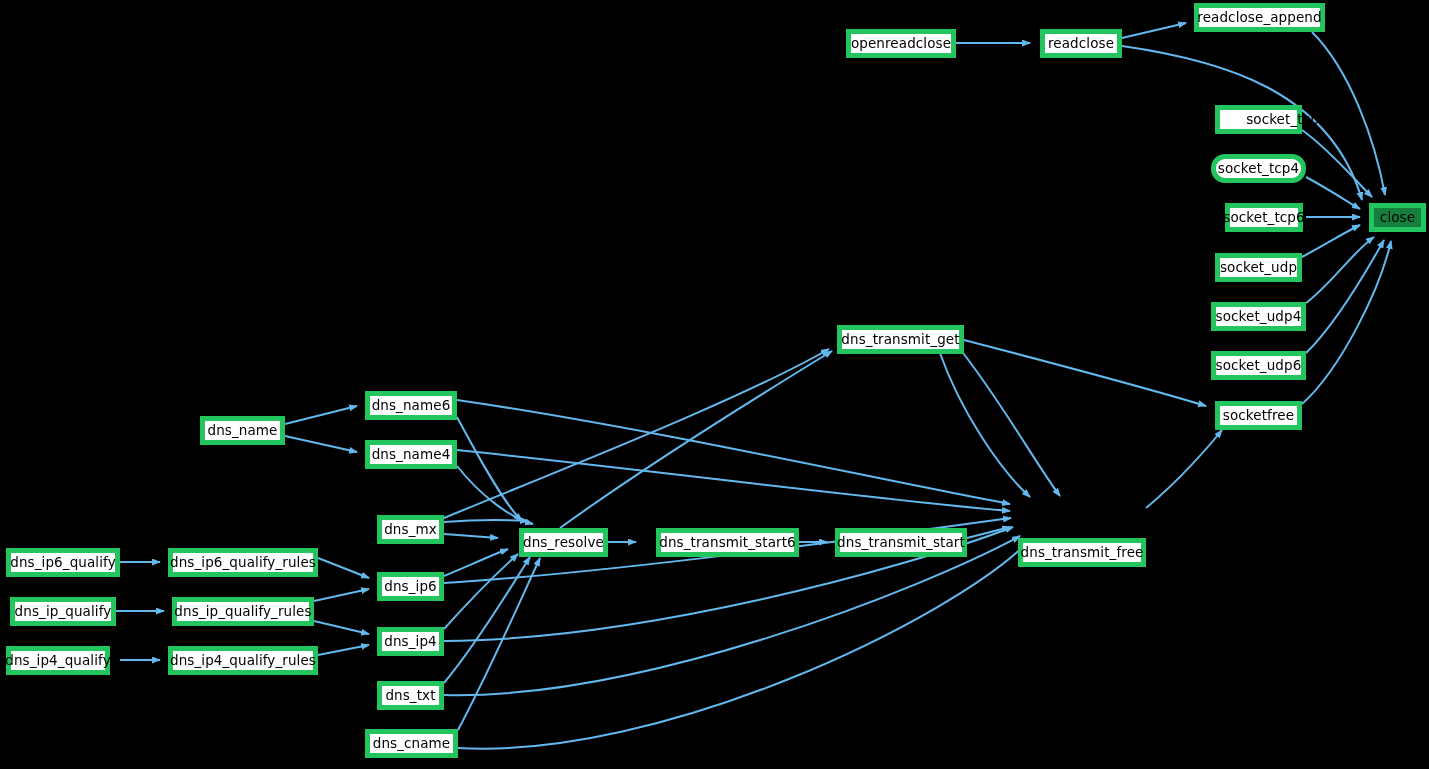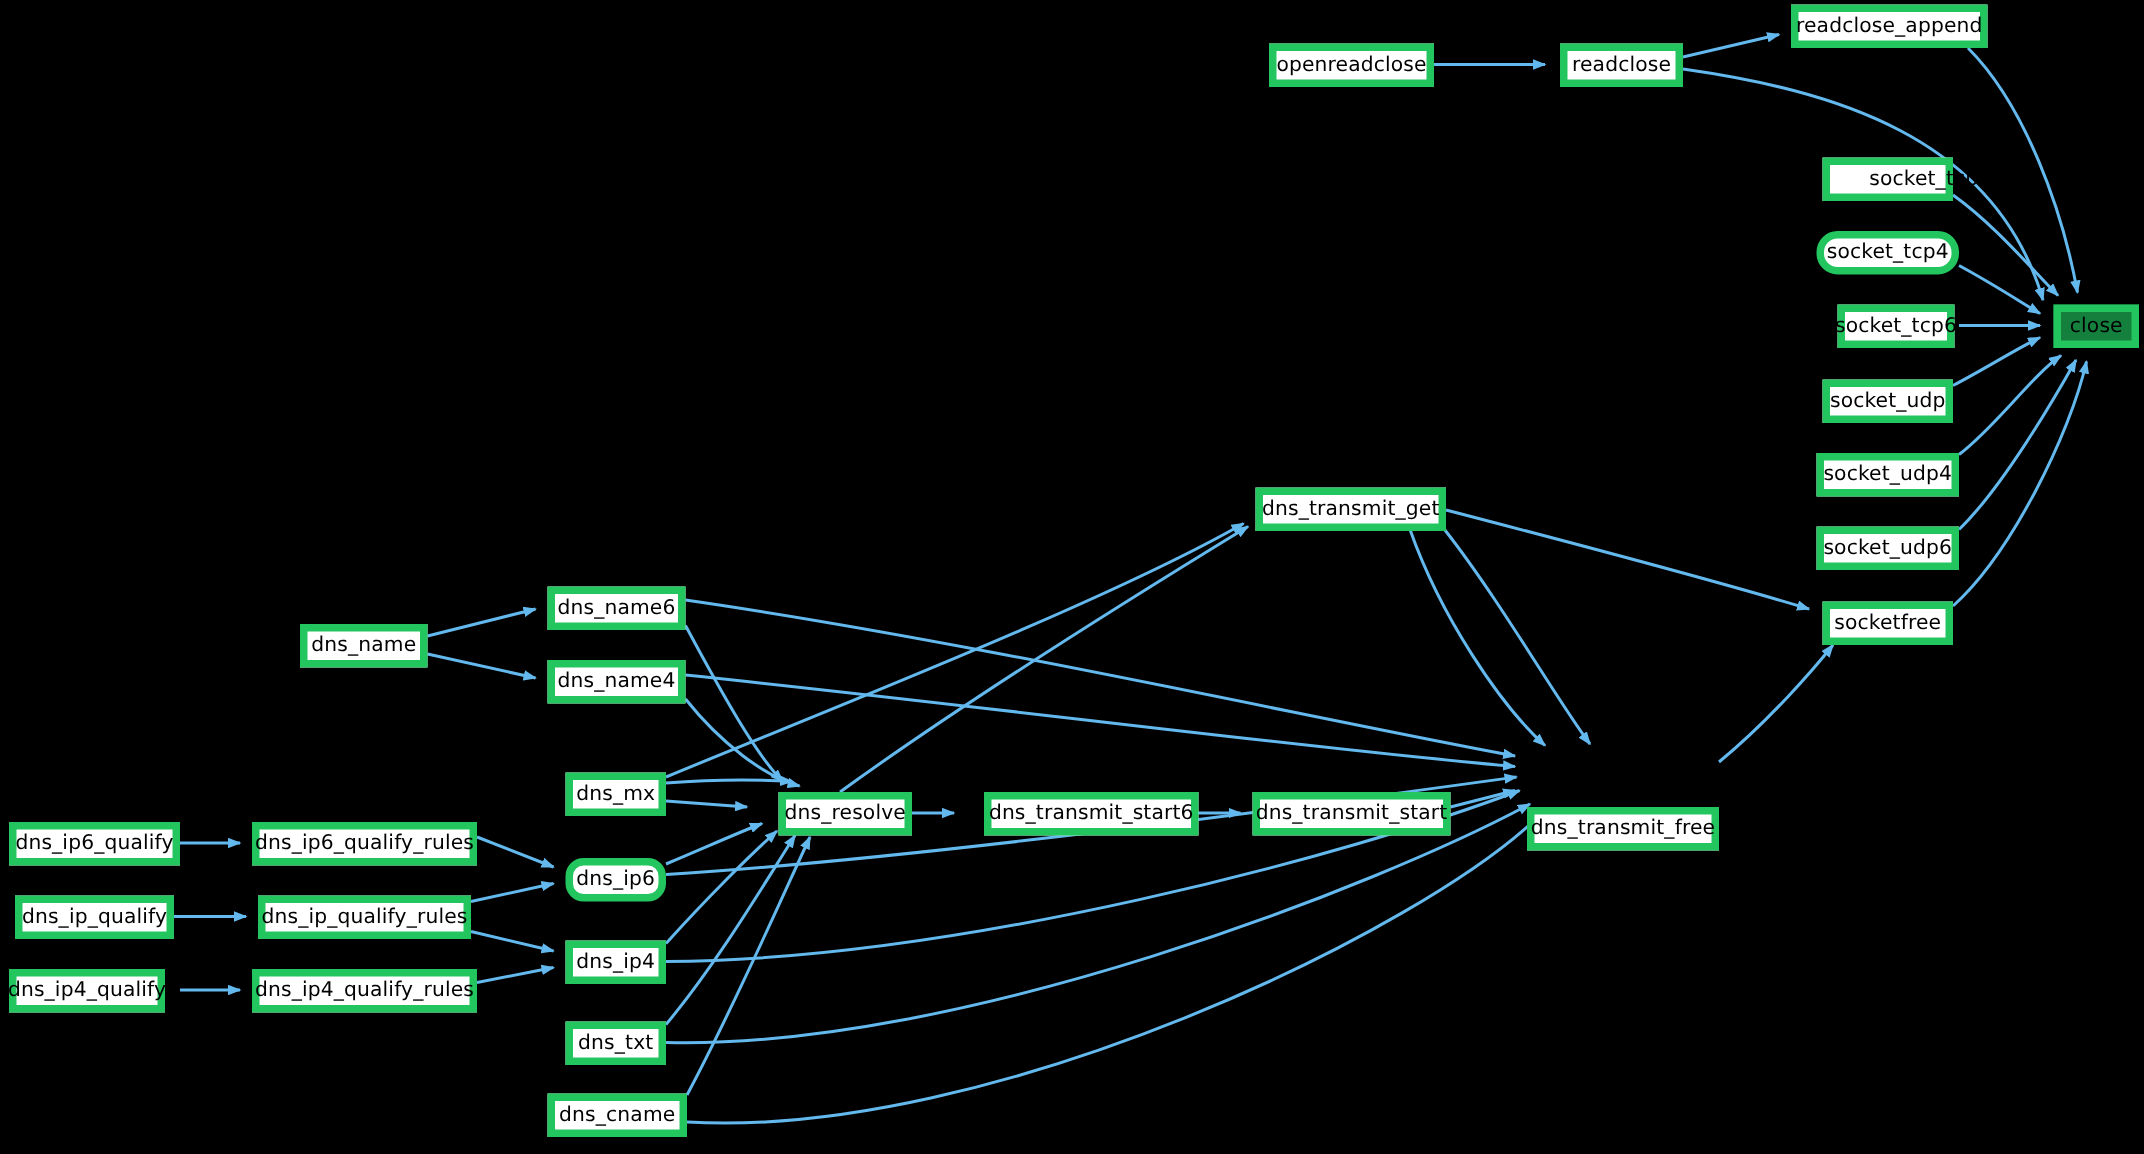--- a/index.html
+++ b/index.html
@@ -183,21 +183,21 @@
       </div>
       <div class="node" style="left: 172px; top: 597px; width: 142px; height: 29px;">
         <span class="node-label">dns_ip_qualify_rules</span>
       </div>
       <div class="node" style="left: 6px; top: 646px; width: 104px; height: 29px;">
         <span class="node-label">dns_ip4_qualify</span>
       </div>
       <div class="node" style="left: 168px; top: 646px; width: 150px; height: 29px;">
         <span class="node-label">dns_ip4_qualify_rules</span>
       </div>
-      <div class="node" style="left: 377px; top: 572px; width: 67px; height: 29px; border-radius: 12px;">
+      <div class="node" style="left: 377px; top: 572px; width: 67px; height: 29px;">
         <span class="node-label">dns_ip6</span>
       </div>
       <div class="node" style="left: 377px; top: 627px; width: 67px; height: 29px;">
         <span class="node-label">dns_ip4</span>
       </div>
       <div class="node" style="left: 377px; top: 681px; width: 67px; height: 29px;">
         <span class="node-label">dns_txt</span>
       </div>
       <div class="node" style="left: 365px; top: 729px; width: 93px; height: 29px;">
         <span class="node-label">dns_cname</span>

